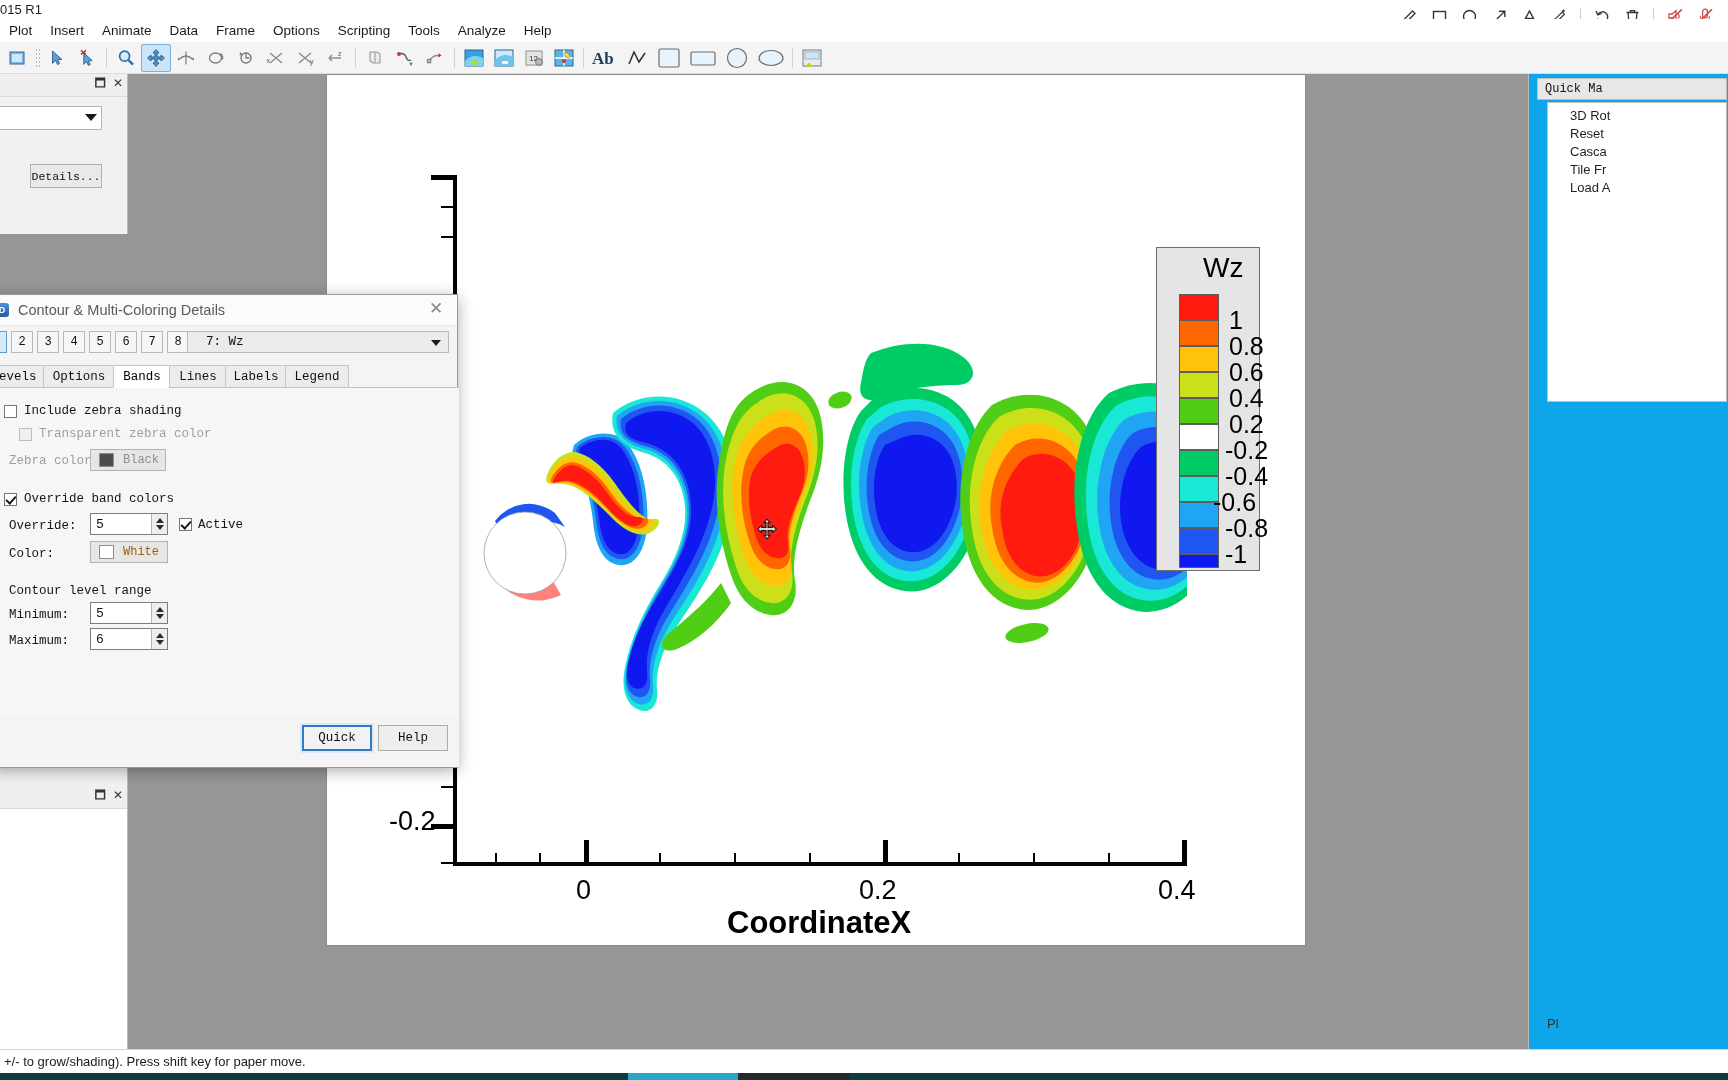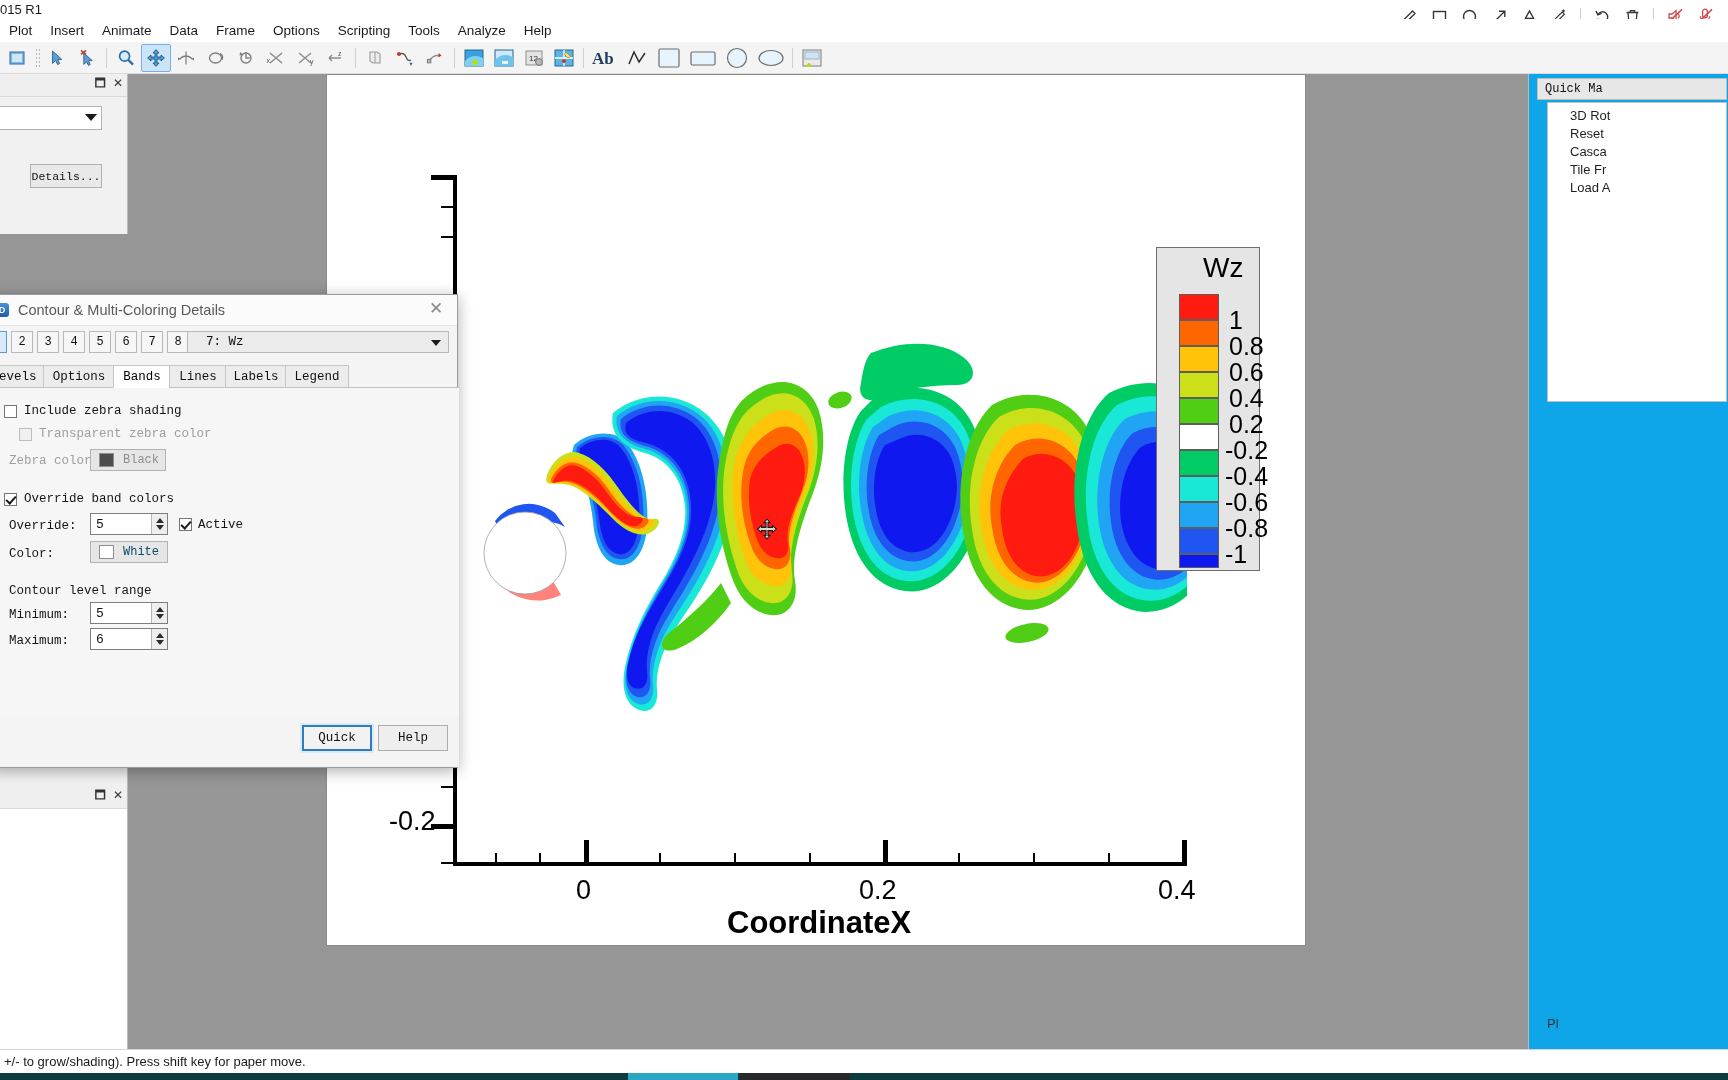--- a/index.html
+++ b/index.html
@@ -210,21 +210,21 @@
     border:solid #1a1a1a;border-width:0 2px 2px 0;transform:rotate(42deg);
   }
   .lab{
     position:absolute;font-family:"Liberation Mono", monospace;font-size:12.5px;color:#151515;
     white-space:nowrap;
   }
   .lab.dis{color:#9e9e9e;}
   .swatchbtn{
     position:absolute;height:22px;background:#e6e6e6;border:1px solid #b2b2b2;
     box-sizing:border-box;display:flex;align-items:center;
-    font-family:"Liberation Mono", monospace;font-size:12px;color:#0c4a6e;
+    font-family:"Liberation Mono", monospace;font-size:12px;color:#a16207;
   }
   .swatchbtn .sw{width:15px;height:14px;margin-left:8px;margin-right:9px;border:1px solid #8e8e8e;box-sizing:border-box;}
   .swatchbtn.dis{color:#8d8d8d;}
   .spin{
     position:absolute;height:22px;background:#ffffff;border:1px solid #7e7e7e;
     box-sizing:border-box;display:flex;align-items:center;
   }
   .spin .v{
     font-family:"Liberation Mono", monospace;font-size:13px;color:#111;
     padding-left:5px;flex:1;
@@ -753,21 +753,21 @@
         <div class="lgswatch" style="left:22px;top:280px;height:26px;background:#1f55f0;"></div>
         <div class="lgswatch" style="left:22px;top:306px;height:14px;background:#0f18ee;"></div>
 
         <div class="lglabel" style="left:72px;top:58px;">1</div>
         <div class="lglabel" style="left:72px;top:84px;">0.8</div>
         <div class="lglabel" style="left:72px;top:110px;">0.6</div>
         <div class="lglabel" style="left:72px;top:136px;">0.4</div>
         <div class="lglabel" style="left:72px;top:162px;">0.2</div>
         <div class="lglabel" style="left:68px;top:188px;">-0.2</div>
         <div class="lglabel" style="left:68px;top:214px;">-0.4</div>
-        <div class="lglabel" style="left:68px;top:240px;">-0.6</div>
+        <div class="lglabel" style="left:56px;top:240px;">-0.6</div>
         <div class="lglabel" style="left:68px;top:266px;">-0.8</div>
         <div class="lglabel" style="left:68px;top:292px;">-1</div>
       </div>
 
       <div class="cursor4" style="left:429px;top:443px;">
         <svg width="22" height="22" viewBox="0 0 22 22">
           <path d="M11 1 L14 4.6 L12 4.6 L12 9.4 L16.4 9.4 L16.4 7.4 L20.4 11 L16.4 14.6 L16.4 12.6 L12 12.6 L12 17.4 L14 17.4 L11 21 L8 17.4 L10 17.4 L10 12.6 L5.6 12.6 L5.6 14.6 L1.6 11 L5.6 7.4 L5.6 9.4 L10 9.4 L10 4.6 L8 4.6 Z" fill="#d8d8d8" stroke="#1a1a1a" stroke-width="1.1"></path>
         </svg>
       </div>
     </div>

